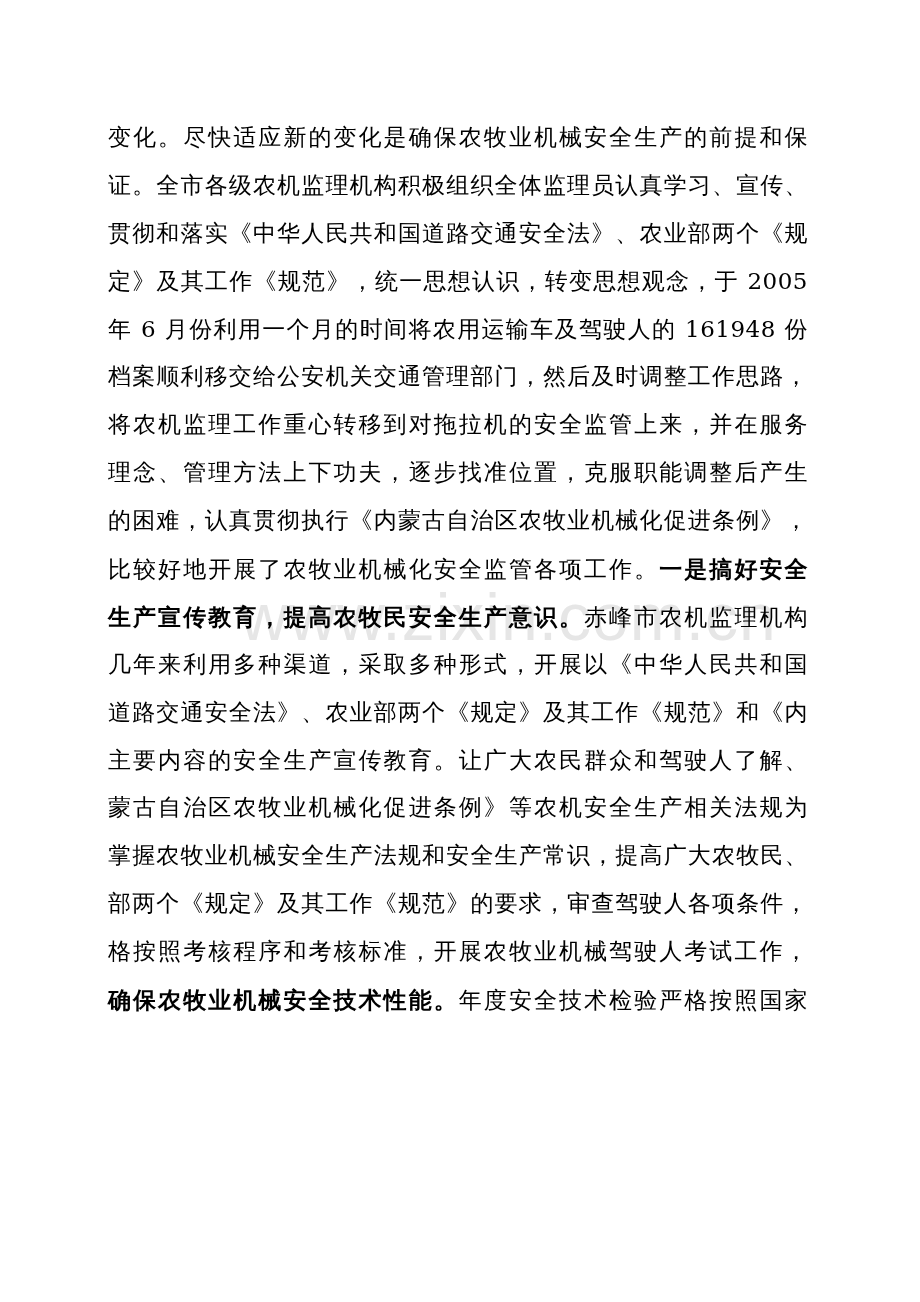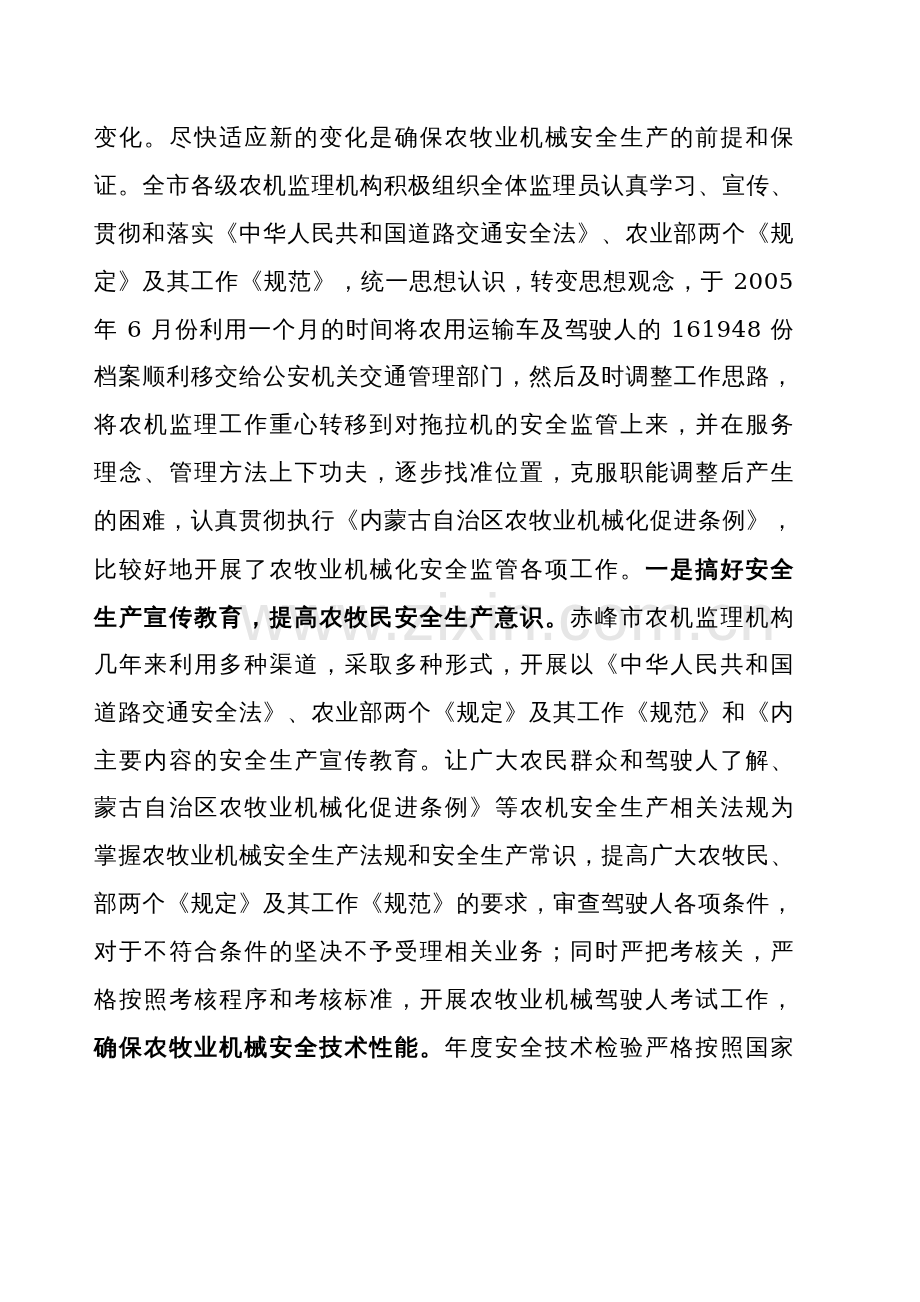--- a/index.html
+++ b/index.html
@@ -18,37 +18,36 @@
     .page {
       position: absolute;
       left: 0;
       top: 0;
       width: 920px;
       height: 1302px;
       background: #ffffff;
     }
     .body-text {
       position: absolute;
-      left: 94px;
+      left: 108px;
       top: 114px;
       width: 700px;
     }
     .line {
       display: block;
       height: 47.9px;
       line-height: 47.9px;
       font-size: 23px;
       white-space: nowrap;
       text-align: justify;
       text-align-last: justify;
       letter-spacing: 0.5px;
     }
     .line.last {
       text-align-last: justify;
-      font-family: Liberation Serif, serif;
     }
     .seg-bold {
       font-weight: bold;
     }
     .watermark {
       position: absolute;
       left: 240px;
       top: 582px;
       width: 460px;
       height: 70px;
@@ -80,17 +79,16 @@
     <div class="line"><span>理念、管理方法上下功夫，逐步找准位置，克服职能调整后产生</span></div>
     <div class="line"><span>的困难，认真贯彻执行《内蒙古自治区农牧业机械化促进条例》，</span></div>
     <div class="line"><span>比较好地开展了农牧业机械化安全监管各项工作。</span><span class="seg-bold">一是搞好安全</span></div>
     <div class="line"><span class="seg-bold">生产宣传教育，提高农牧民安全生产意识。</span><span>赤峰市农机监理机构</span></div>
     <div class="line"><span>几年来利用多种渠道，采取多种形式，开展以《中华人民共和国</span></div>
     <div class="line"><span>道路交通安全法》、农业部两个《规定》及其工作《规范》和《内</span></div>
     <div class="line"><span>主要内容的安全生产宣传教育。让广大农民群众和驾驶人了解、</span></div>
     <div class="line"><span>蒙古自治区农牧业机械化促进条例》等农机安全生产相关法规为</span></div>
     <div class="line"><span>掌握农牧业机械安全生产法规和安全生产常识，提高广大农牧民、</span></div>
     <div class="line"><span>部两个《规定》及其工作《规范》的要求，审查驾驶人各项条件，</span></div>
-    <div class="line"><span>对于不符合条件的坚决不予受理相关业务；同时严把考核关，严</span></div>
     <div class="line"><span>格按照考核程序和考核标准，开展农牧业机械驾驶人考试工作，</span></div>
     <div class="line last"><span class="seg-bold">确保农牧业机械安全技术性能。</span><span>年度安全技术检验严格按照国家</span></div>
   </div>
 </div>
 
 </body></html>

